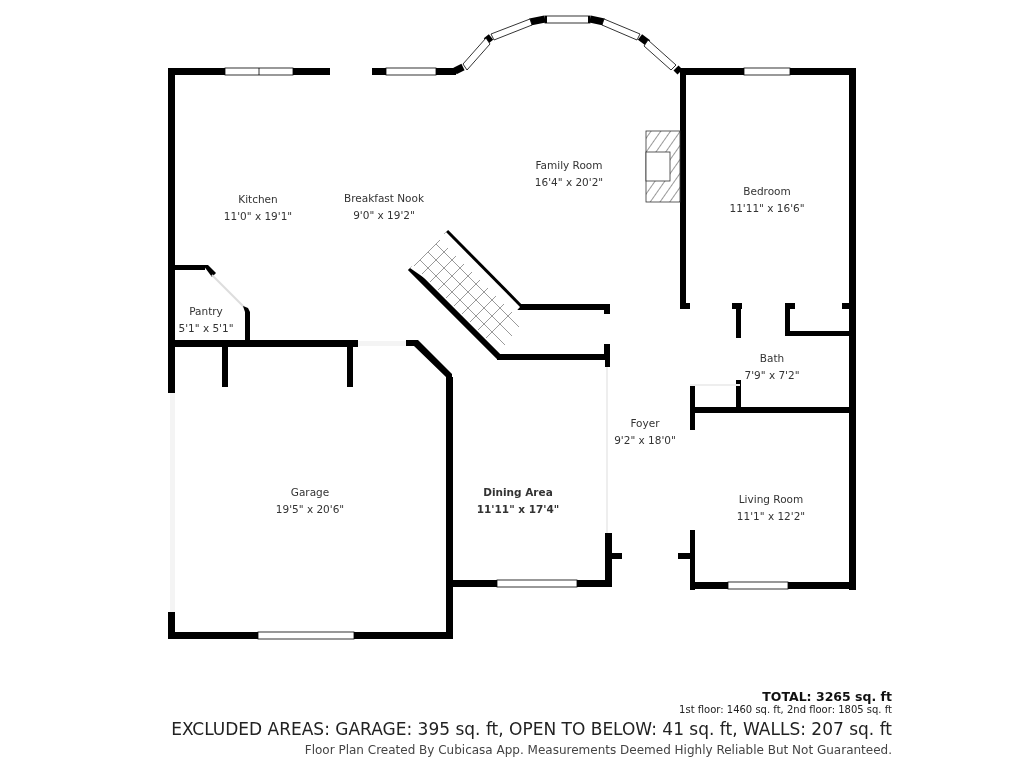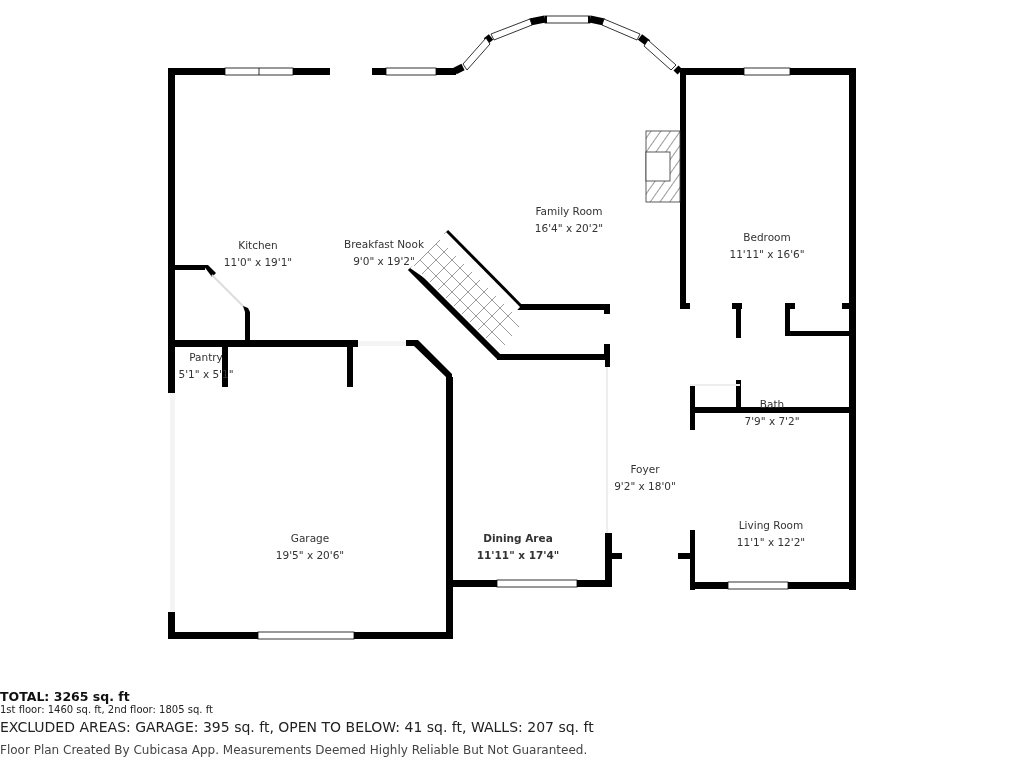--- a/index.html
+++ b/index.html
@@ -1,25 +1,25 @@
 <!DOCTYPE html>
 <html><head>
 <meta charset="utf-8">
 <style>
   html, body { margin: 0; padding: 0; background: #ffffff; }
   body { width: 1024px; height: 768px; position: relative; overflow: hidden;
          font-family: "DejaVu Sans", "Liberation Sans", sans-serif; color: #222; }
   #plan { position: absolute; left: 0; top: 0; width: 1024px; height: 768px; }
   .room-label { position: absolute; transform: translateX(-50%); text-align: center;
-                font-size: 10.5px; line-height: 17px; color: #333; white-space: nowrap; margin-top: 46px; }
+                font-size: 10.5px; line-height: 17px; color: #333; white-space: nowrap; }
   .room-label .dim { display: block; }
-  .summary { position: absolute; left: 0; width: 892px; text-align: left; }
+  .summary { position: absolute; left: 0; width: 892px; text-align: right; }
   .total { top: 689px; font-size: 12.5px; font-weight: bold; color: #111; }
   .floors { top: 704px; font-size: 10px; color: #222; }
-  .excluded { top: 719px; font-size: 14px; color: #222; }
+  .excluded { top: 719px; font-size: 17px; color: #222; }
   .credit { top: 743px; font-size: 12px; color: #444; }
 </style>
 </head>
 <body>
 
 <svg id="plan" viewBox="0 0 1024 768" xmlns="http://www.w3.org/2000/svg">
   <defs>
     <pattern id="hatch" width="8" height="8" patternUnits="userSpaceOnUse" patternTransform="rotate(35)">
       <line x1="0" y1="0" x2="0" y2="8" stroke="#333" stroke-width="1"></line>
     </pattern>
@@ -178,21 +178,21 @@
     <span class="dim">9'2" x 18'0"</span>
   </div>
   <div class="room-label" style="left:310px;top:484px;">
     <span>Garage</span>
     <span class="dim">19'5" x 20'6"</span>
   </div>
   <div class="room-label" style="left:518px;top:484px;font-weight:bold;">
     <span>Dining Area</span>
     <span class="dim">11'11" x 17'4"</span>
   </div>
-  <div class="room-label" style="left:771px;top:471px;">
+  <div class="room-label" style="left:771px;top:491px;">
     <span>Living Room</span>
     <span class="dim">11'1" x 12'2"</span>
   </div>
 </div>
 
 <div class="summary total">TOTAL: 3265 sq. ft</div>
 <div class="summary floors">1st floor: 1460 sq. ft, 2nd floor: 1805 sq. ft</div>
 <div class="summary excluded">EXCLUDED AREAS: GARAGE: 395 sq. ft, OPEN TO BELOW: 41 sq. ft, WALLS: 207 sq. ft</div>
 <div class="summary credit">Floor Plan Created By Cubicasa App. Measurements Deemed Highly Reliable But Not Guaranteed.</div>
 

